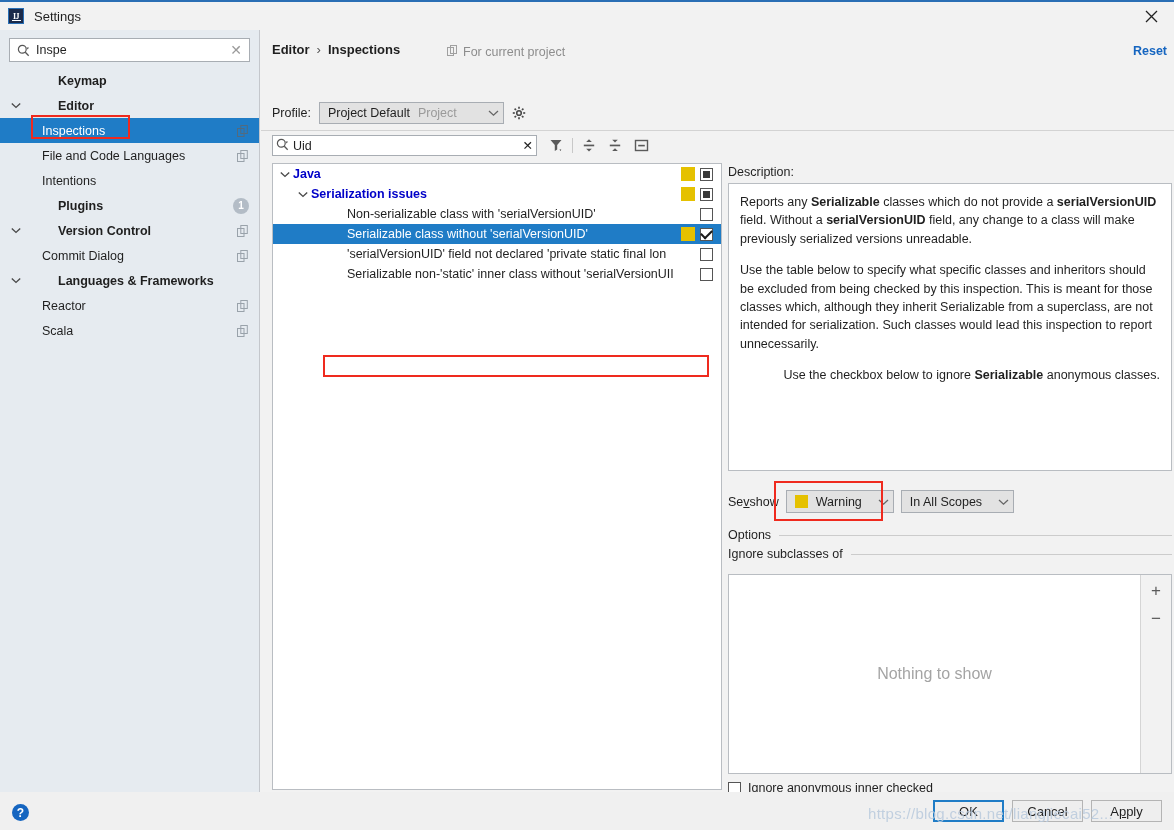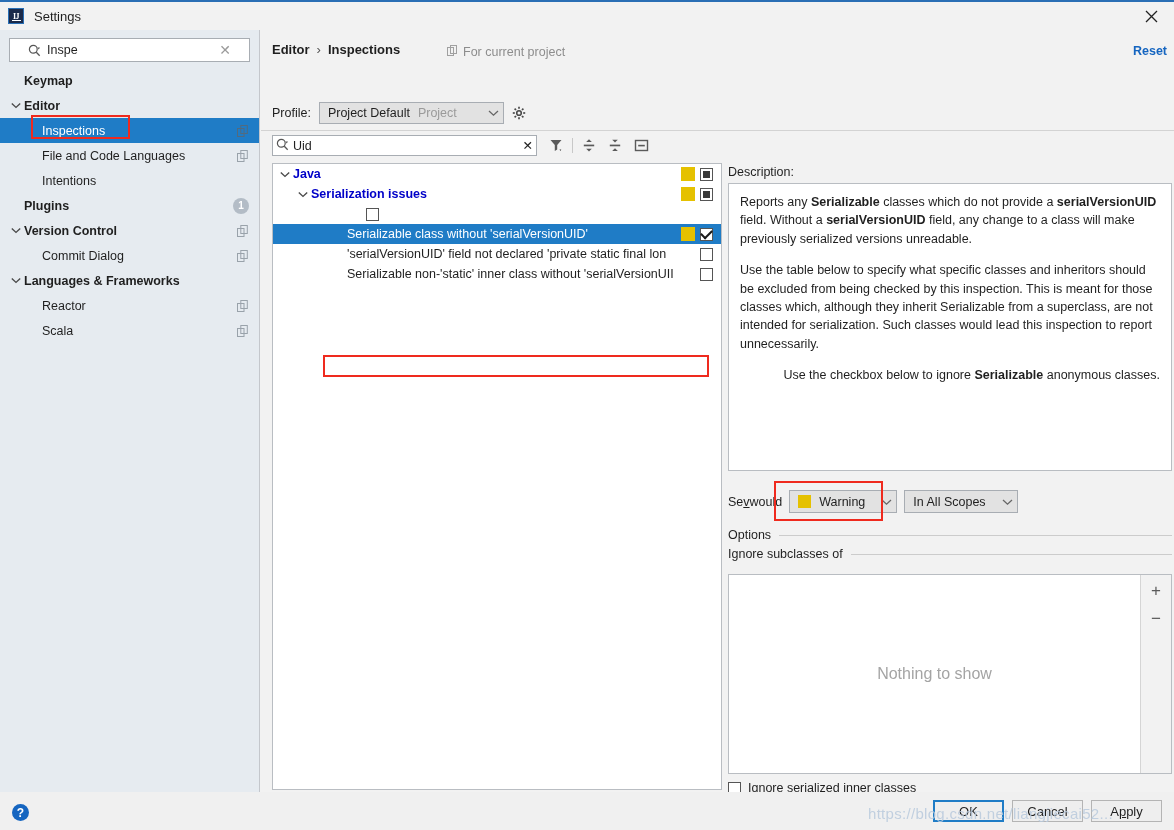--- a/index.html
+++ b/index.html
@@ -51,42 +51,42 @@
 
   
   .sidebar {
     position: absolute; left: 0; top: 28px; width: 260px; height: 762px;
     background: #e6ebf0;
     border-right: 1px solid #c4c7cc;
   }
   .sb-search {
     margin: 8px 9px 6px 9px; height: 24px;
     background: #ffffff; border: 1px solid #a8adb3;
-    display: flex; align-items: center; padding: 0 15px;
+    display: flex; align-items: center; padding: 0 4px;
   }
   .sb-search .mag { margin: 0 2px 0 3px; flex: 0 0 auto; display:flex; }
   .sb-search input {
     flex: 1; border: none; outline: none;
     font-family: "Liberation Sans", sans-serif; font-size: 12.5px;
     color: #1f1f1f; background: transparent; padding-left: 4px;
   }
   .sb-search .clr {
     flex: 0 0 auto; color: #9a9a9a; font-size: 14px;
     padding: 0 3px; cursor: pointer; line-height: 1;
   }
   .tree-item {
     height: 25px; display: flex; align-items: center;
     padding-right: 10px; cursor: pointer; position: relative;
   }
   .tree-item .chev {
     width: 16px; flex: 0 0 16px; display: flex;
     align-items: center; justify-content: center;
   }
   .tree-item .lbl { flex: 1; white-space: nowrap; }
-  .tree-item.lvl0 .lbl { font-weight: bold; }
+  .tree-item.lvl0 .lbl { font-weight: bold; margin-left: 34px; }
   .tree-item.lvl0 { padding-left: 8px; }
   .tree-item.lvl1 { padding-left: 42px; }
   .tree-item.sel { background: #1f7cc6; }
   .tree-item.sel .lbl { color: #ffffff; }
   .copy-ic { flex: 0 0 auto; opacity: .55; display: flex; }
   .tree-item.sel .copy-ic { opacity: .85; }
   .badge1 {
     flex: 0 0 auto; width: 16px; height: 16px; border-radius: 50%;
     background: #b3bcc6; color: #ffffff; font-size: 10px;
     display: flex; align-items: center; justify-content: center;
@@ -532,20 +532,21 @@
               <svg width="10" height="7" viewBox="0 0 10 7">
                 <path d="M0.8 1.5 L5 5.4 L9.2 1.5" stroke="#4a4a4a" stroke-width="1.4" fill="none"></path>
               </svg>
             </span>
             <span class="txt">Serialization issues</span>
             <span class="sev-swatch"></span>
             <span class="cbx partial"></span>
           </div>
           <div class="insp-row lvl-pad-2">
             <span class="chev"></span>
+            <span class="txt">Non-serializable class with 'serialVersionUID'</span>
             <span class="sev-spacer"></span>
             <span class="cbx"></span>
           </div>
           <div class="insp-row lvl-pad-2 sel">
             <span class="chev"></span>
             <span class="txt">Serializable class without 'serialVersionUID'</span>
             <span class="sev-swatch"></span>
             <span class="cbx checked"></span>
           </div>
           <div class="insp-row lvl-pad-2">
@@ -571,21 +572,21 @@
 
     <div class="right">
       <div class="desc-label">Description:</div>
       <div class="desc-box" id="desc-box">
           <p><span>Reports any </span><b>Serializable</b><span> classes which do not provide a </span><b>serialVersionUID</b><span> field. Without a </span><b>serialVersionUID</b><span> field, any change to a class will make previously serialized versions unreadable.</span></p>
           <p><span>Use the table below to specify what specific classes and inheritors should be excluded from being checked by this inspection. This is meant for those classes which, although they inherit Serializable from a superclass, are not intended for serialization. Such classes would lead this inspection to report unnecessarily.</span></p>
           <p><span>Use the checkbox below to ignore </span><b>Serializable</b><span> anonymous classes.</span></p>
         </div>
 
       <div class="sev-row">
-        <span class="sev-label"><span>Se</span><u>v</u><span>would</span></span>
+        <span class="sev-label"><span>Se</span><u>v</u><span>show</span></span>
         <div class="combo" id="severity-combo">
           <span class="swatch"></span>
           <span class="val">Warning</span>
           <span class="arrow">
             <svg width="11" height="8" viewBox="0 0 11 8">
                 <path d="M1 2 L5.5 6.2 L10 2" stroke="#666" stroke-width="1.3" fill="none"></path>
               </svg>
           </span>
         </div>
         <div class="combo" id="scope-combo">
@@ -612,21 +613,21 @@
       <div class="list-box">
         <div class="list-area">Nothing to show</div>
         <div class="list-side">
           <div>+</div>
           <div>−</div>
         </div>
       </div>
 
       <div class="anon-row">
         <span class="chk-sq"></span>
-        <span>Ignore serialized inner classes</span>
+        <span>Ignore anonymous inner checked</span>
       </div>
     </div>
   </div>
 
   <div class="footer">
     <div class="help-btn">?</div>
     <div class="btnbar">
       <div class="dlg-btn default">OK</div>
       <div class="dlg-btn">Cancel</div>
       <div class="dlg-btn">

